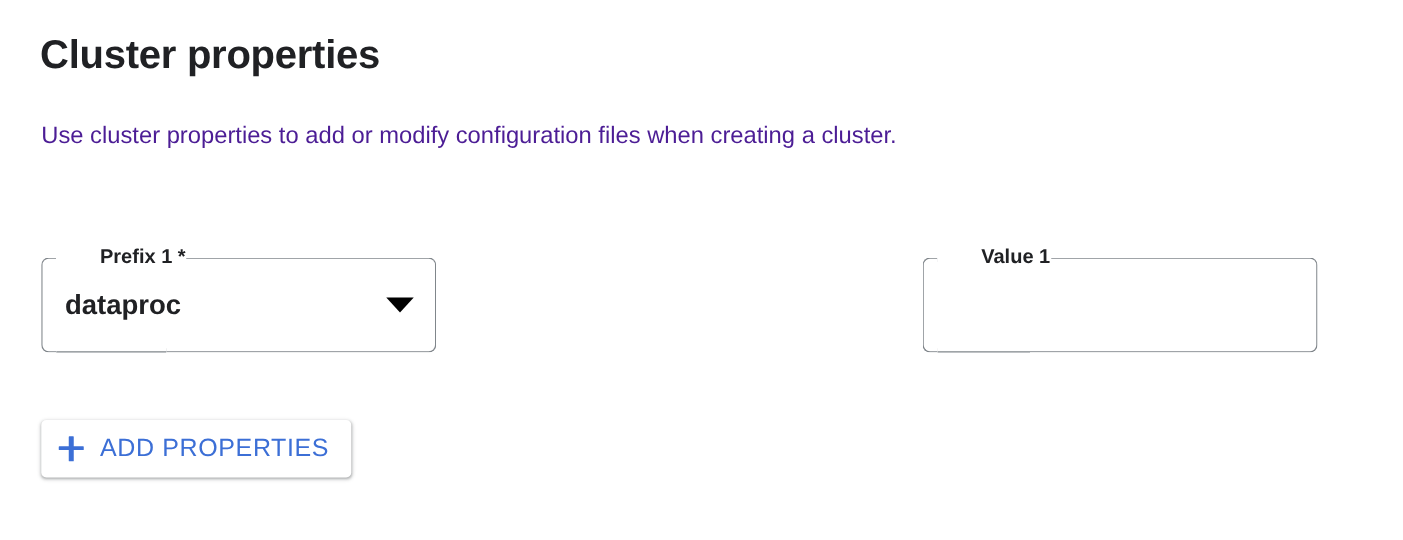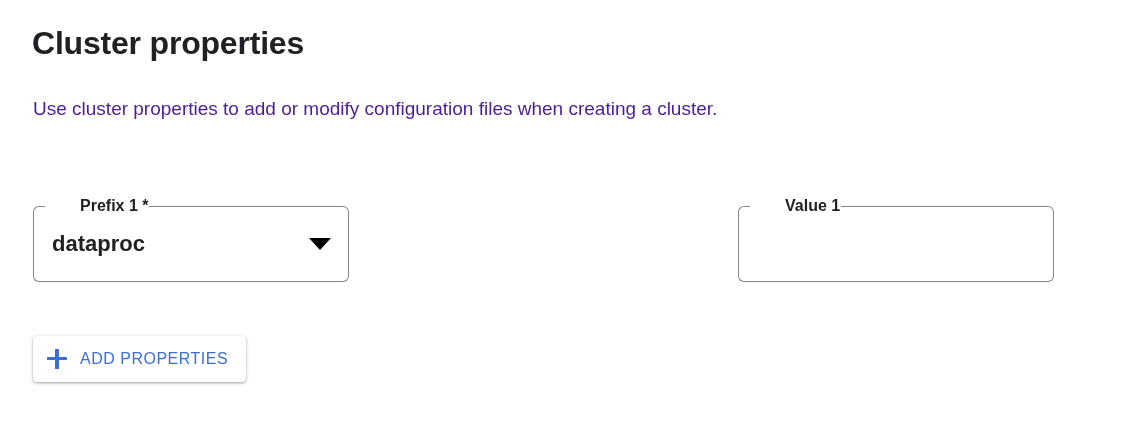--- a/index.html
+++ b/index.html
@@ -180,21 +180,21 @@
   }
   .add-button .plus-icon::before {
     left: 0; top: 8px;
     width: 20px; height: 3.4px;
   }
   .add-button .plus-icon::after {
     top: 0; left: 8.3px;
     height: 20px; width: 3.4px;
   }
   .add-button .btn-label {
-    font-size: 16px;
+    font-size: 20px;
     font-weight: 500;
     letter-spacing: 0.5px;
     color: #3c6fd6;
     white-space: nowrap;
   }
 </style>
 </head>
 <body>
 
 <div class="page">

